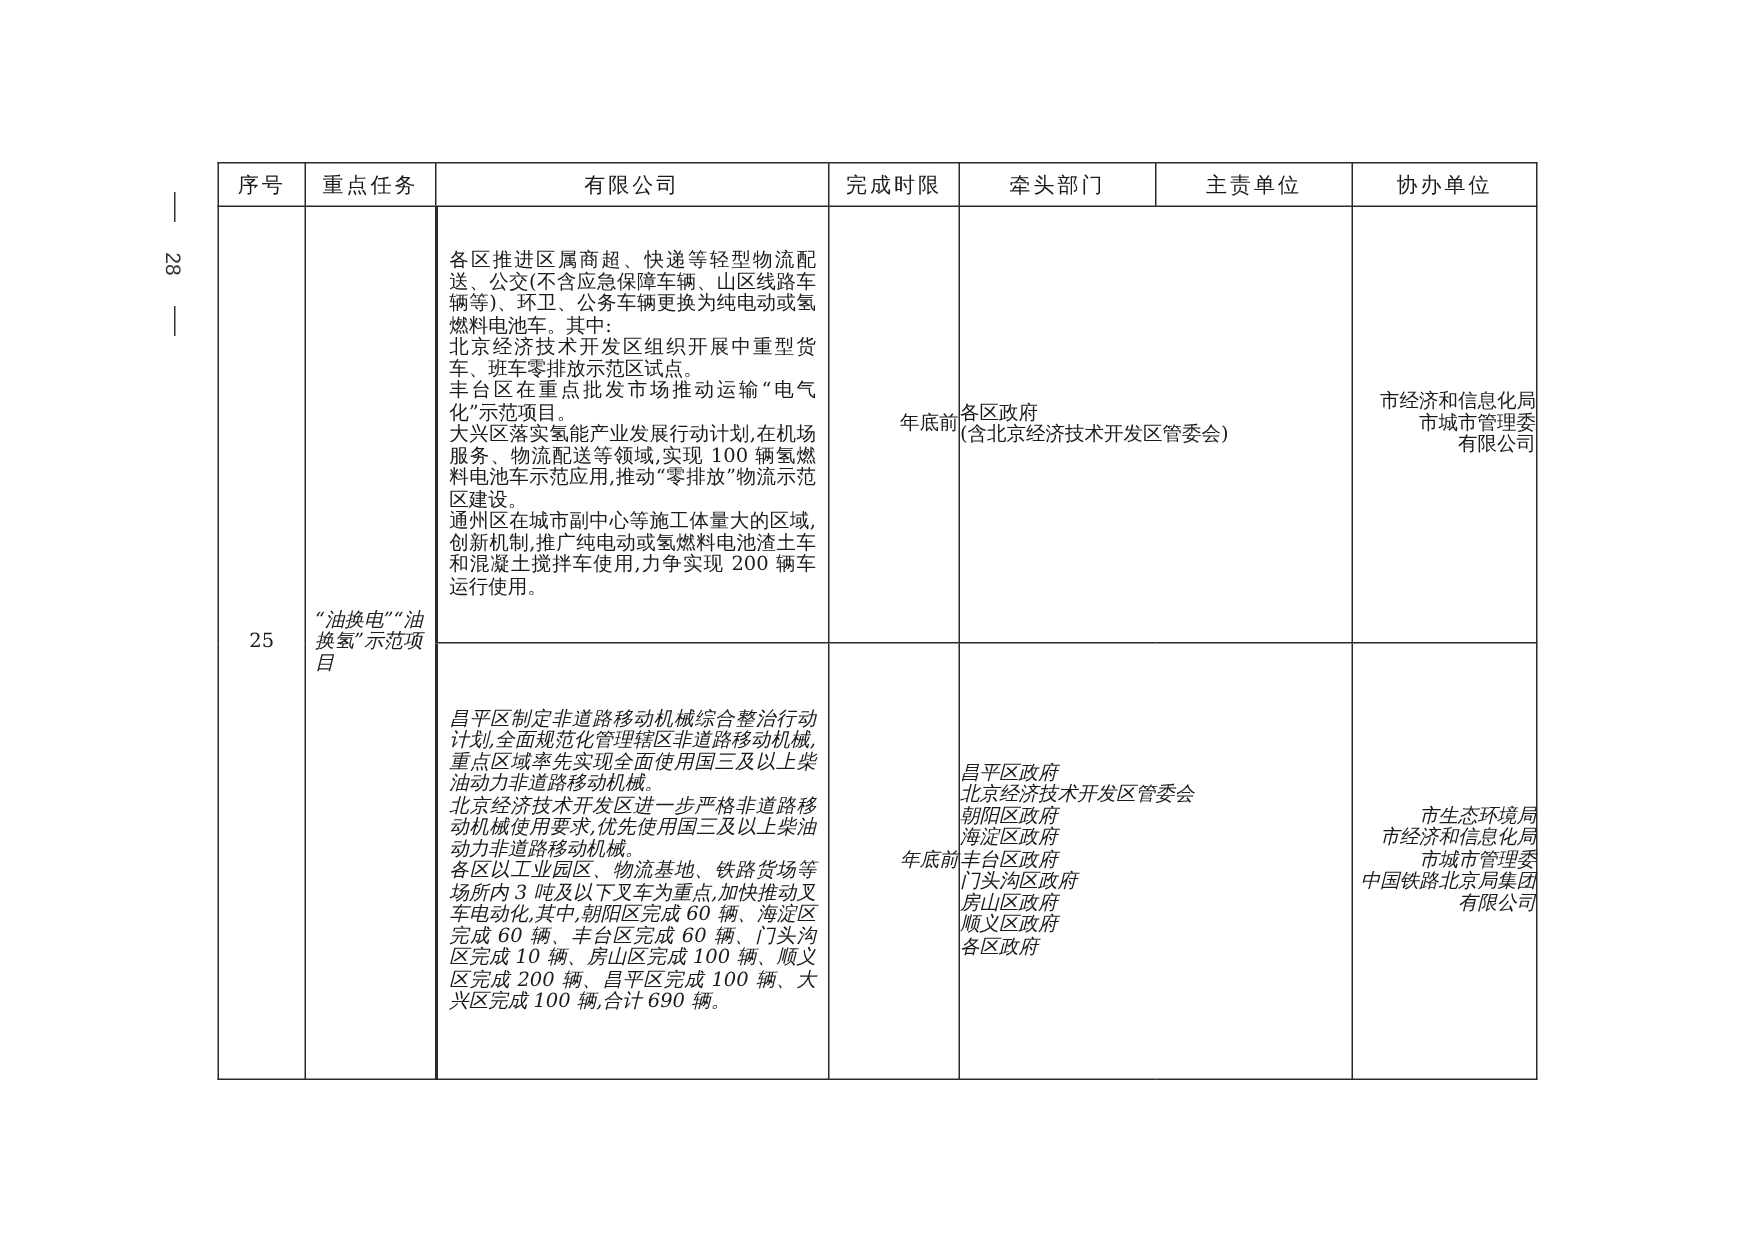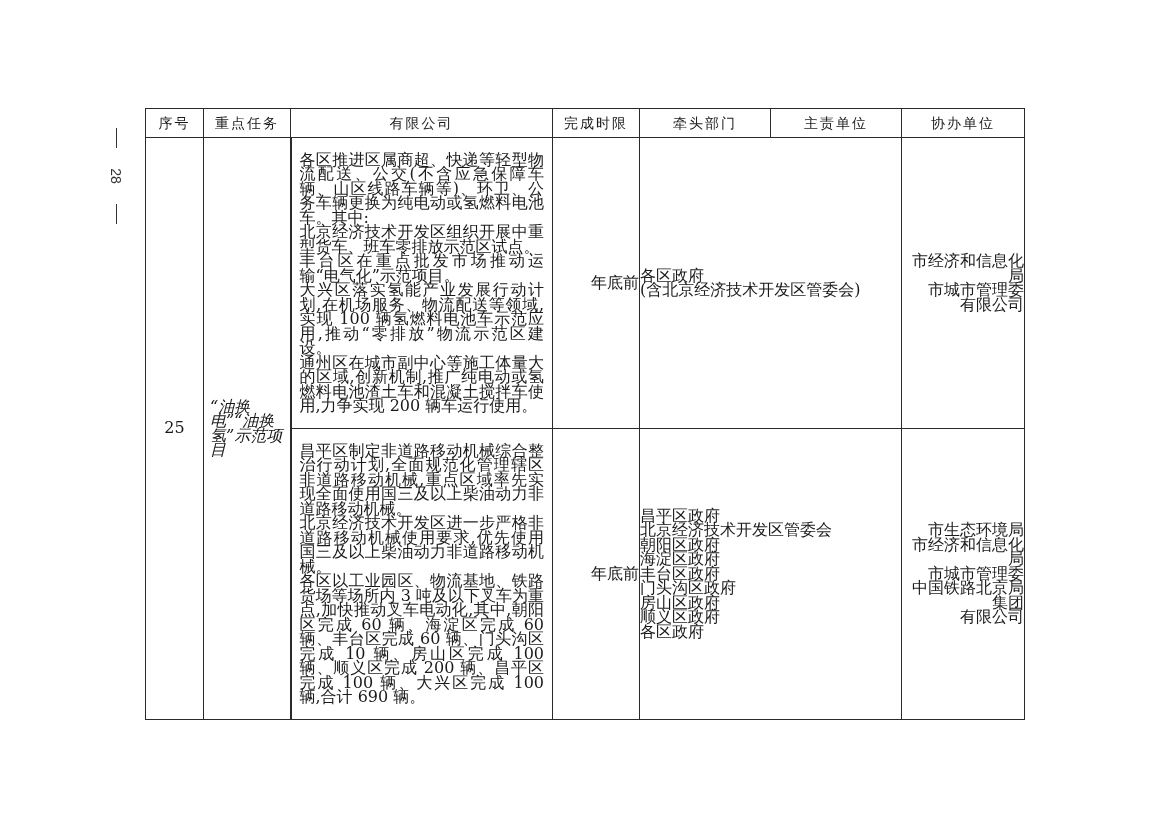--- a/index.html
+++ b/index.html
@@ -9,33 +9,33 @@
     position: absolute; left: 104px; top: 128px; width: 24px; height: 96px;
     display: flex; flex-direction: column; align-items: center; justify-content: space-between;
   }
   .page-number .dash { width: 1px; height: 20px; background: #333; }
   .page-number .num { transform: rotate(90deg); font-size: 14px; font-family: "Liberation Sans", sans-serif; color:#333; }
   table.main {
     position: absolute; left: 145px; top: 108px; width: 879px;
     border-collapse: collapse; table-layout: fixed; border-radius: 32px;
   }
   table.main td, table.main th {
-    border: 1.4px solid #2a2a2a; padding: 0; font-weight: normal; font-size: 16px; line-height: 14.5px;
+    border: 1.4px solid #2a2a2a; padding: 0; font-weight: normal; font-size: 13px; line-height: 14.5px;
   }
   table.main th {
     height: 28px; font-family: "Liberation Sans", "DejaVu Sans", sans-serif; font-size: 14px; letter-spacing: 2px; text-align: center;
   }
   .c-idx { text-align: center; vertical-align: middle; font-size: 12px; }
   .c-task { vertical-align: middle; padding: 0 6px !important; text-align: left; font-style: italic; }
   .c-measure { vertical-align: middle; padding: 0 8px !important; text-align: justify; border-left: 2.5px solid #2a2a2a !important; }
   .c-deadline { text-align: right; vertical-align: middle; }
   .c-lead { text-align: left; vertical-align: middle; }
   .c-assist { text-align: right; vertical-align: middle; }
   .row1 td { height: 290px; }
-  .row2 td { height: 290px; }
+  .row2 td { height: 290px; font-style: italic; }
   .line { display: block; }
   .measure-text { padding-top: 0; }
 </style>
 </head>
 <body>
 
 <div class="page-number">
   <span class="dash"></span>
   <span class="num">28</span>
   <span class="dash"></span>

